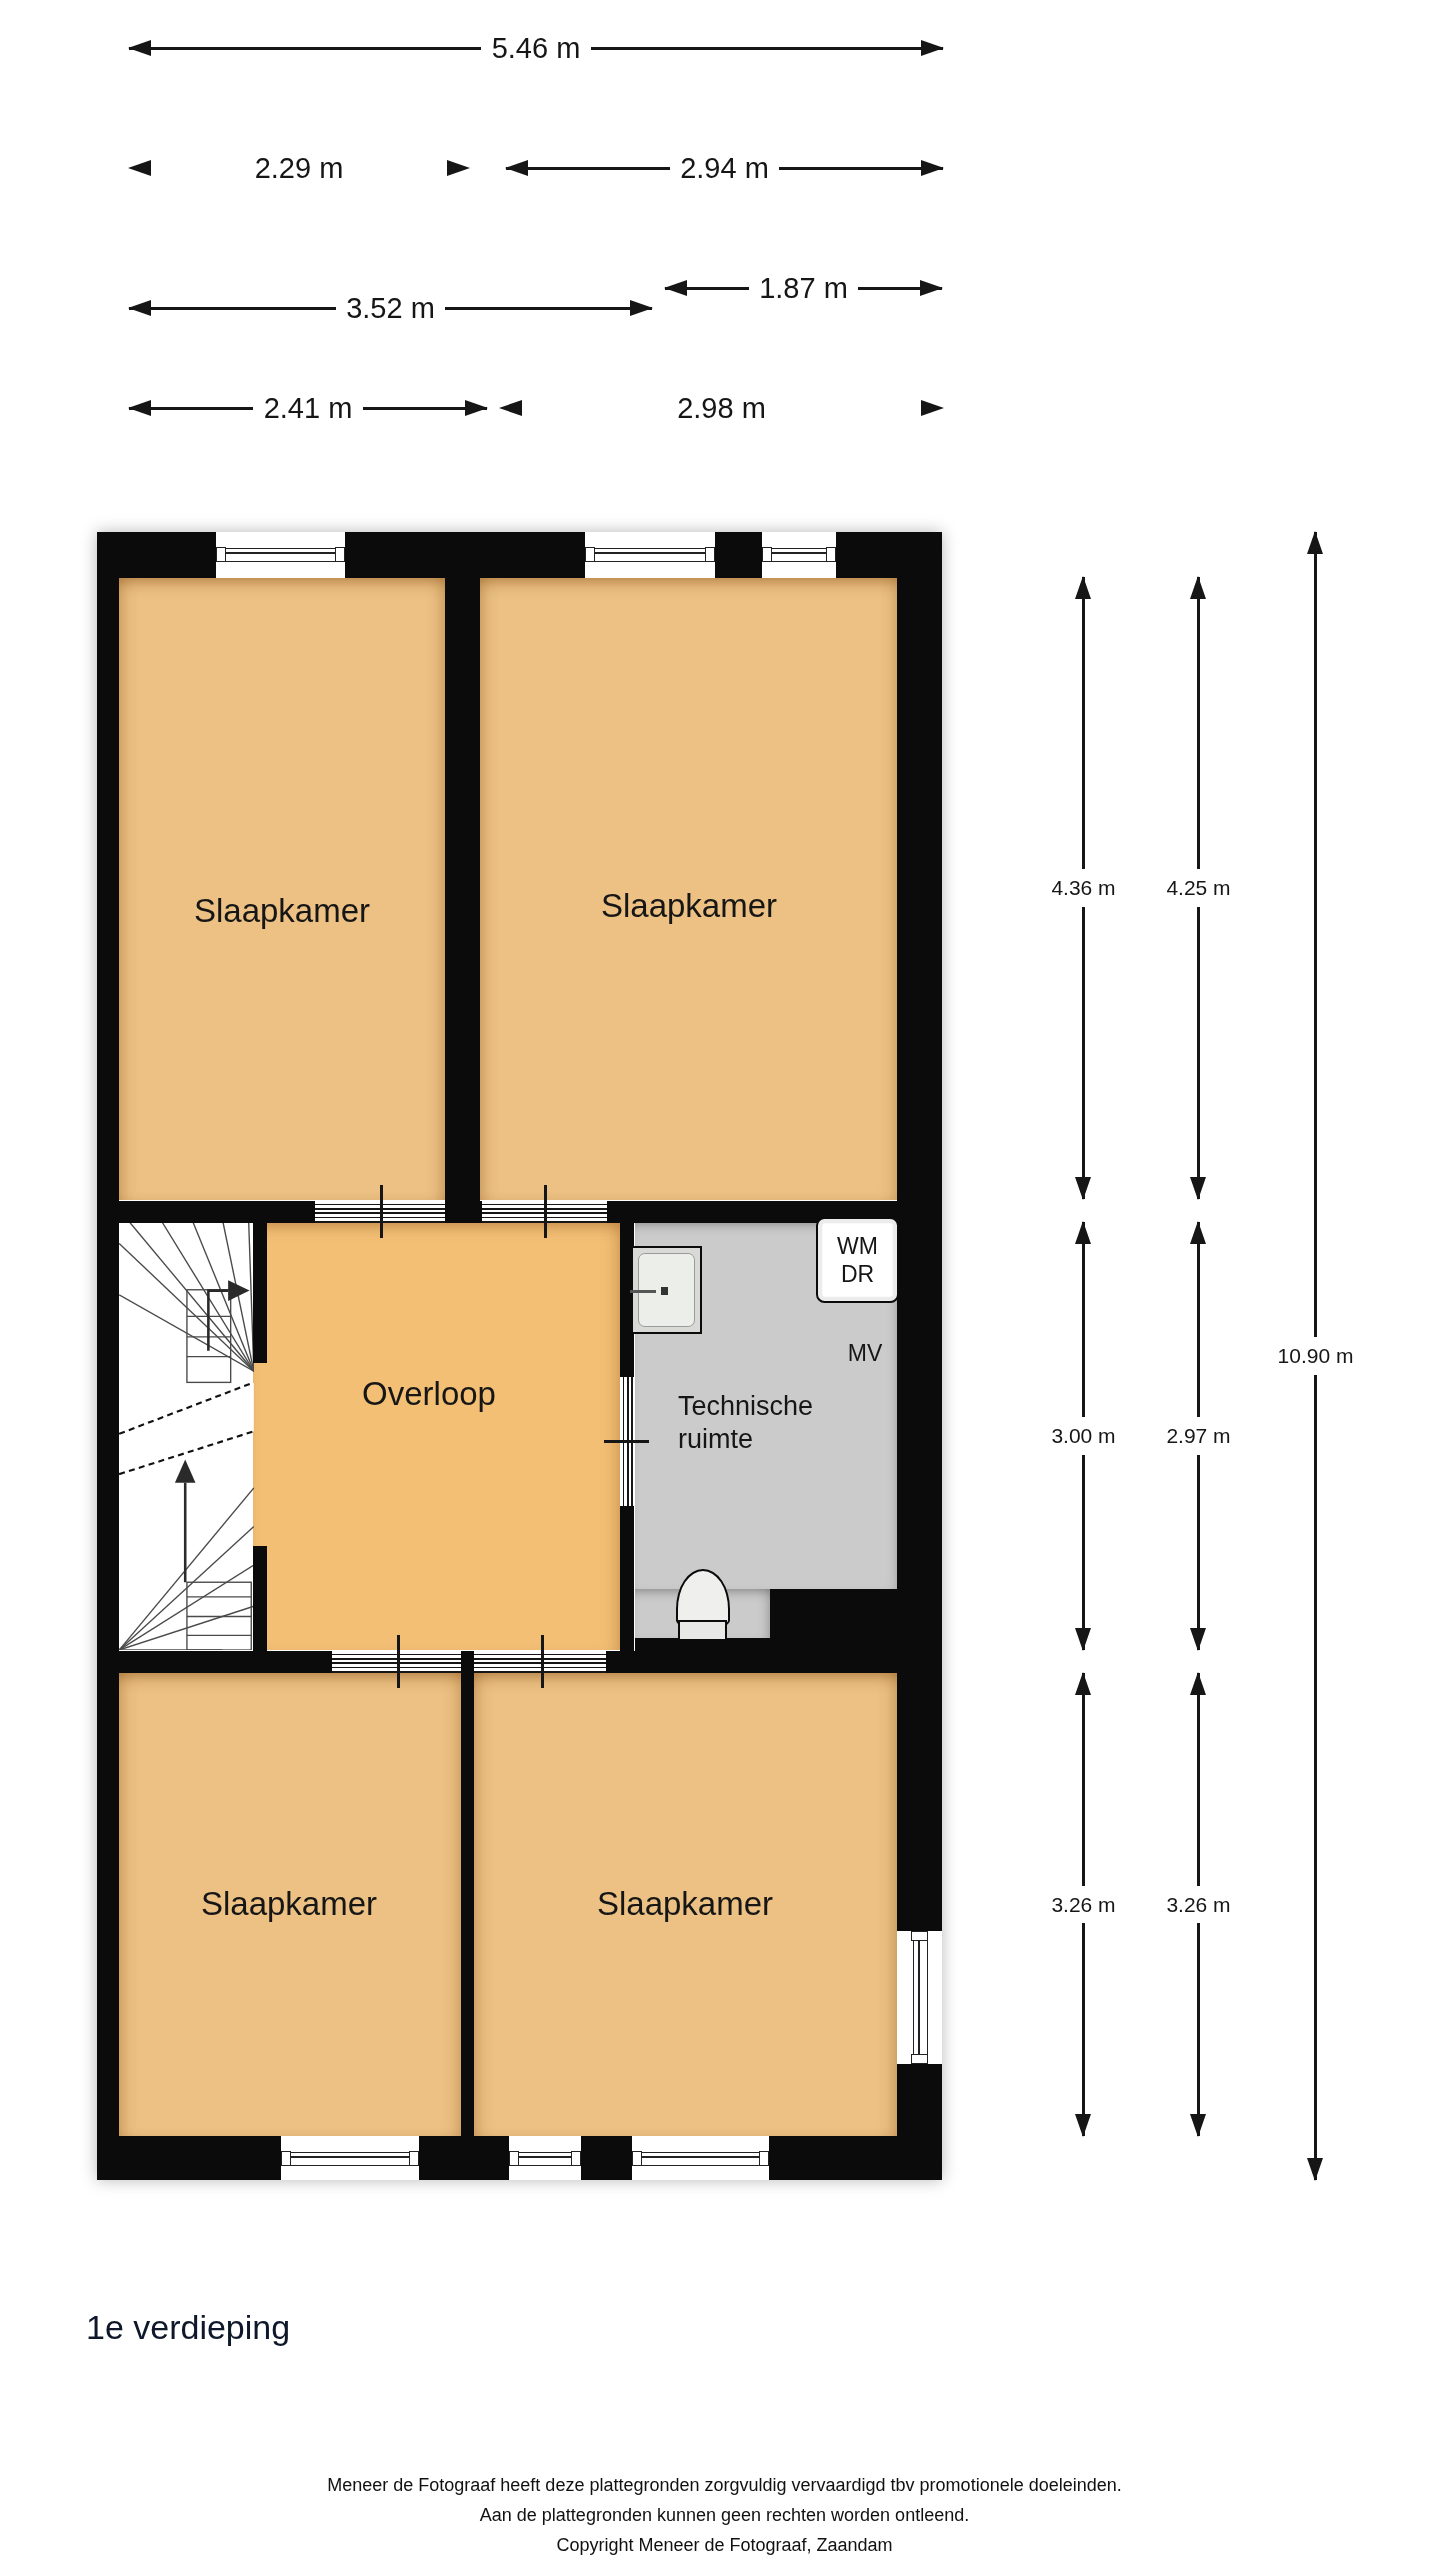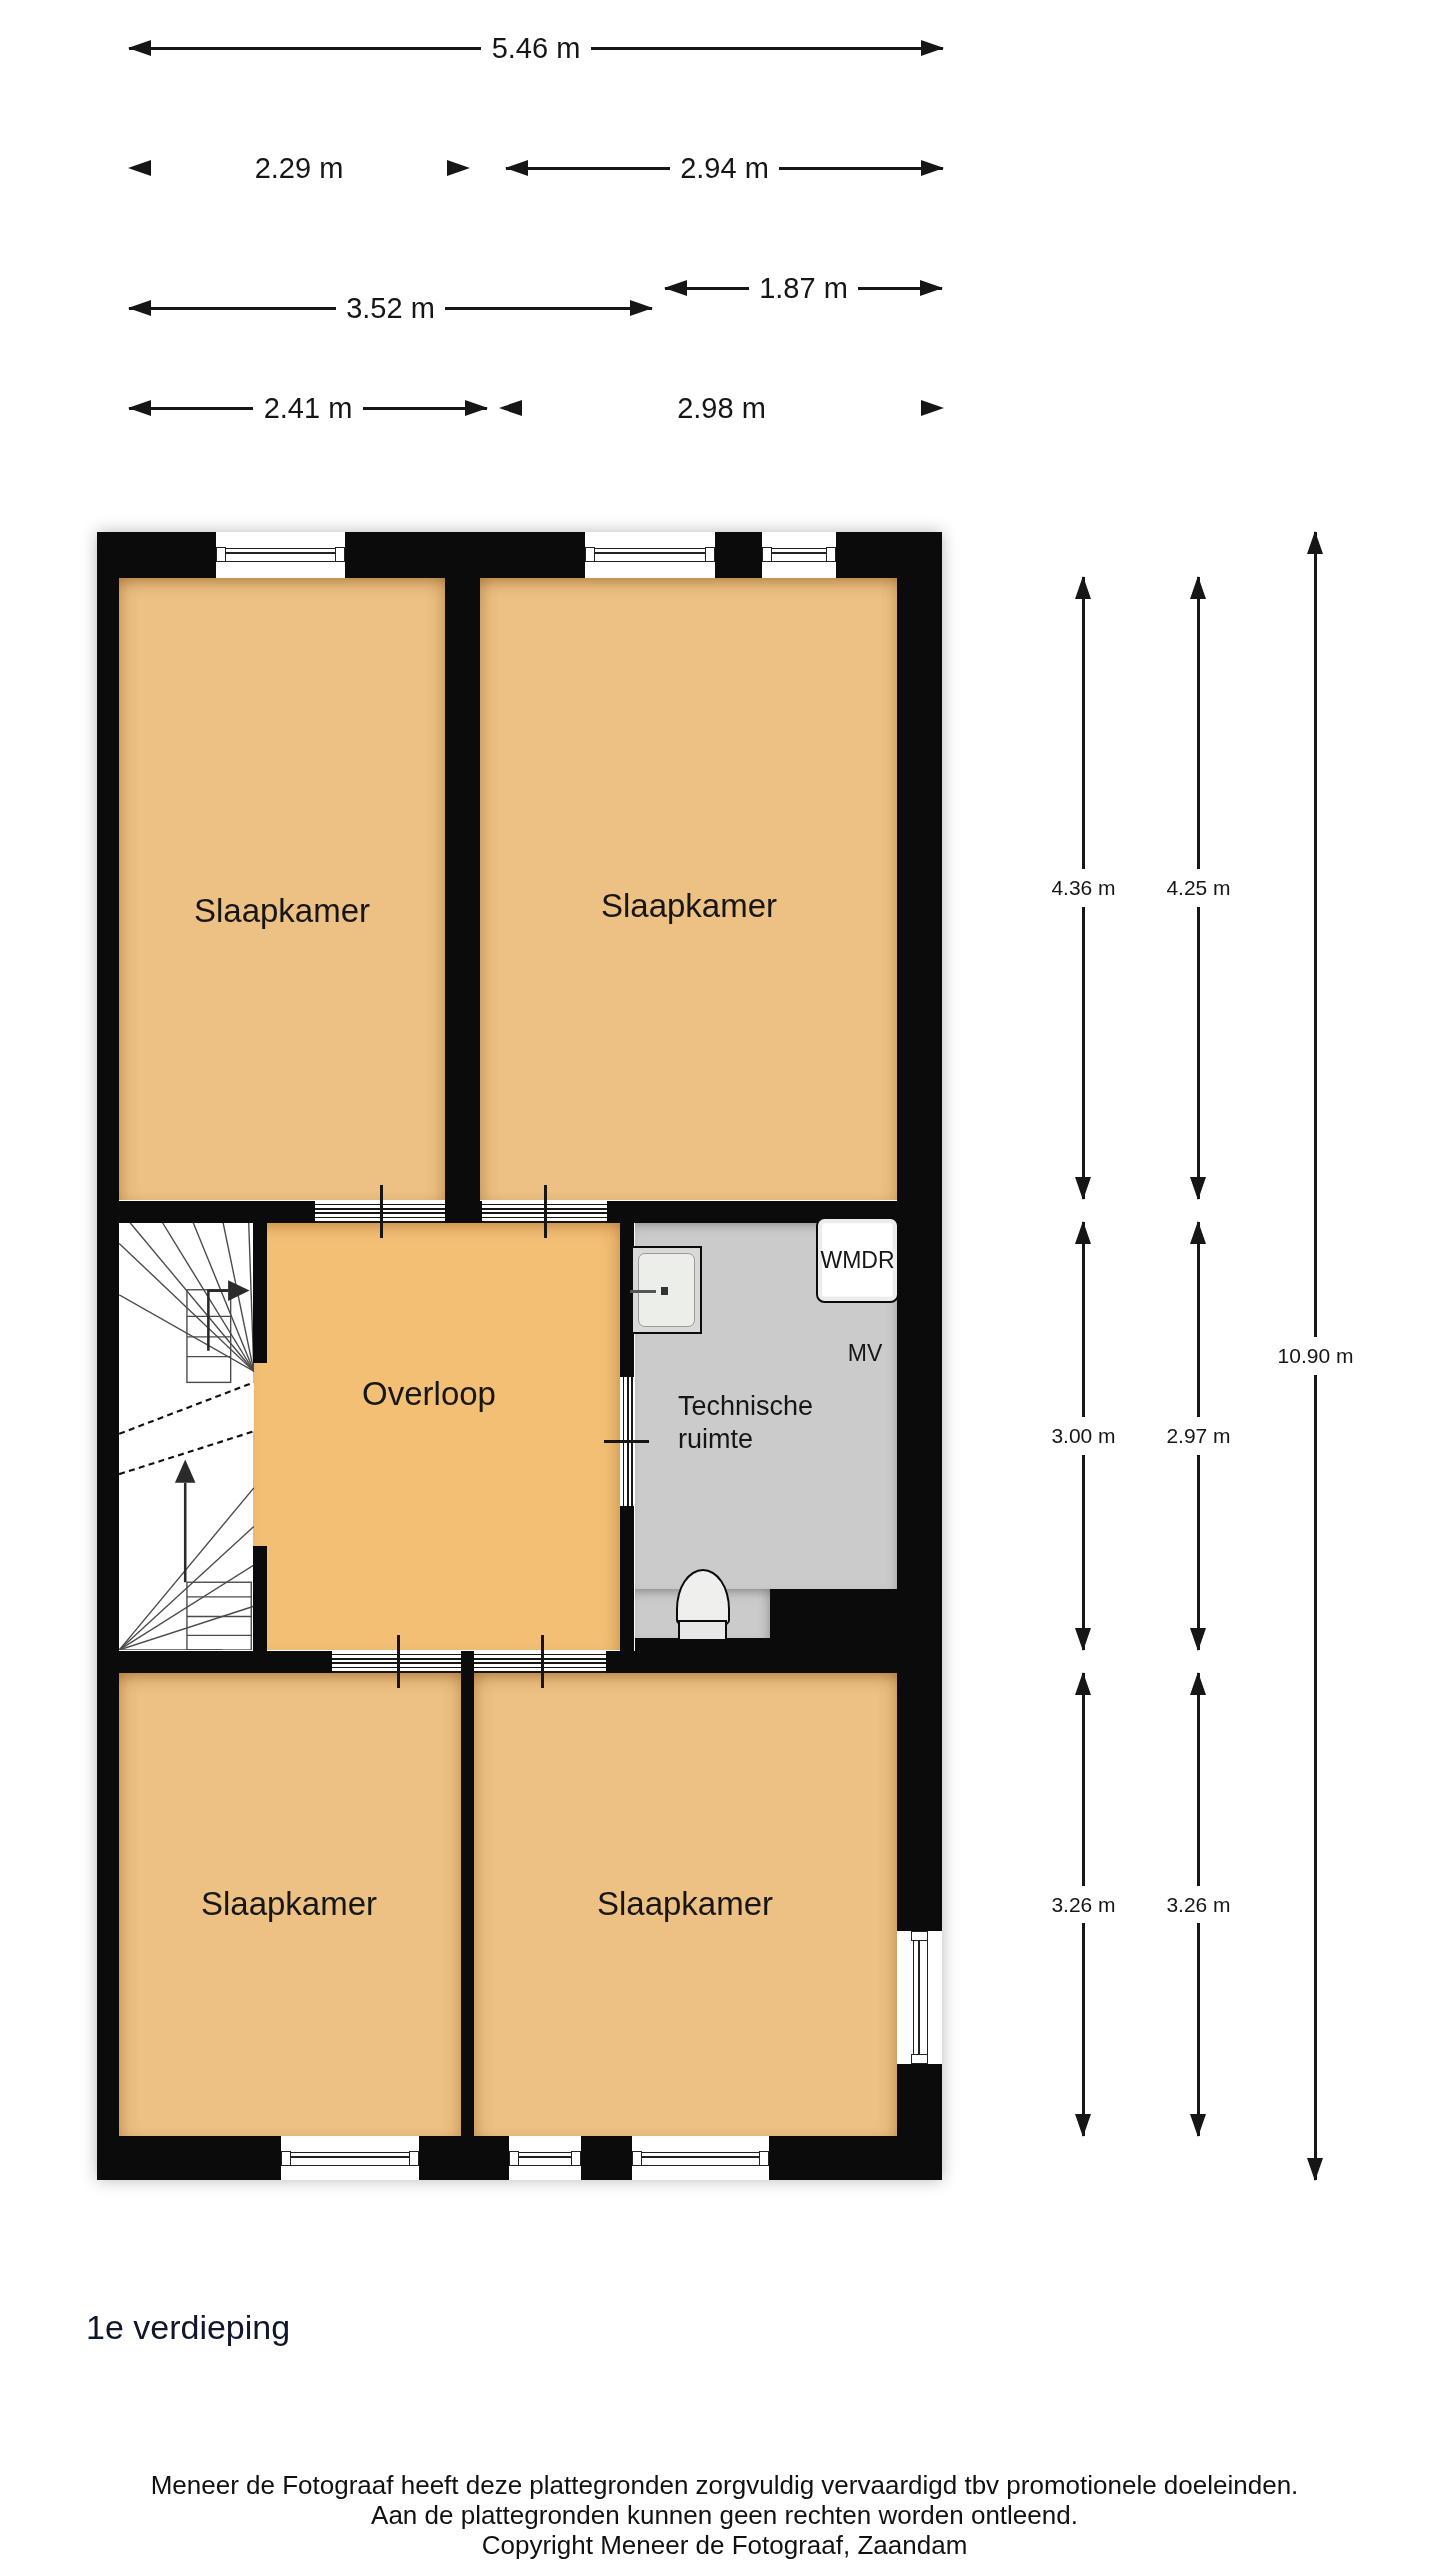--- a/index.html
+++ b/index.html
@@ -44,29 +44,29 @@
   .win{position:absolute;background:#fff;}
   .win .glass-h{position:absolute;left:10.3px;right:10.3px;top:16.3px;height:12px;border-top:1.7px solid #222;border-bottom:1.7px solid #222;background:linear-gradient(to bottom,#fff 0 3.4px,#222 3.4px 5.2px,#fff 5.2px 8.6px);}
   .win .jamb-l,.win .jamb-r{position:absolute;top:14.6px;width:10.3px;height:15.5px;background:#fff;border:1.7px solid #222;box-sizing:border-box;}
   .win .jamb-l{left:0;} .win .jamb-r{right:0;}
   .win .glass-v{position:absolute;top:10.3px;bottom:10.3px;left:15.5px;width:13.7px;border-left:1.7px solid #222;border-right:1.7px solid #222;background:linear-gradient(to right,#fff 0 4.3px,#222 4.3px 6px,#fff 6px 10.3px);}
   .win .jamb-t,.win .jamb-b{position:absolute;left:13.7px;width:17px;height:10.3px;background:#fff;border:1.7px solid #222;box-sizing:border-box;}
   .win .jamb-t{top:0;} .win .jamb-b{bottom:0;}
   .roomlabel{position:absolute;transform:translate(-50%,-50%);font-size:33px;white-space:nowrap;color:var(--ink);}
   .smalllabel{position:absolute;transform:translate(-50%,-50%);font-size:23px;white-space:nowrap;color:var(--ink);}
   #tech-label{position:absolute;font-size:27px;line-height:33px;color:var(--ink);}
-  #wmdr{position:absolute;background:#fff;border:2.6px solid var(--wall);border-radius:8.6px;box-sizing:border-box;box-shadow:inset 0 0 0 4.3px #ececec;display:flex;flex-direction:row;align-items:center;justify-content:center;font-size:23px;line-height:28px;}
+  #wmdr{position:absolute;background:#fff;border:2.6px solid var(--wall);border-radius:8.6px;box-sizing:border-box;box-shadow:inset 0 0 0 4.3px #ececec;display:flex;flex-direction:column;align-items:center;justify-content:center;font-size:23px;line-height:28px;}
   #basin{position:absolute;background:#d9d9d7;border:2.6px solid var(--wall);box-sizing:border-box;}
   #basin .inner{position:absolute;left:5.2px;right:5.2px;top:5.2px;bottom:5.2px;background:#eceeea;border:0.9px solid #9a9a98;border-radius:6.9px;}
   #basin .tapline{position:absolute;left:-2.6px;top:42px;width:26px;height:2.6px;background:#555;}
   #basin .tap{position:absolute;left:27.5px;top:39px;width:7.7px;height:7.7px;background:#333;}
   #toilet-bowl{position:absolute;background:#efefed;border:2.6px solid var(--wall);box-sizing:border-box;border-radius:50% 50% 14% 14% / 70% 70% 10% 10%;}
   #toilet-tank{position:absolute;background:#e8e8e6;border:2.6px solid var(--wall);box-sizing:border-box;}
   #floor-label{position:absolute;left:86px;top:2308px;font-size:34px;color:#0f172a;}
-  #footer{position:absolute;left:0;top:2470px;width:1449px;text-align:center;font-size:26px;line-height:30px;color:#111;}
+  #footer{position:absolute;left:0;top:2470px;width:1449px;text-align:center;font-size:18px;line-height:30px;color:#111;}
   svg{display:block;}
 </style>
 </head>
 <body>
 
 <div id="canvas">
 
   <div class="harrow" style="left:129px;top:39px;width:814px;">
     <span class="hd w"></span>
     <span class="line"></span>

